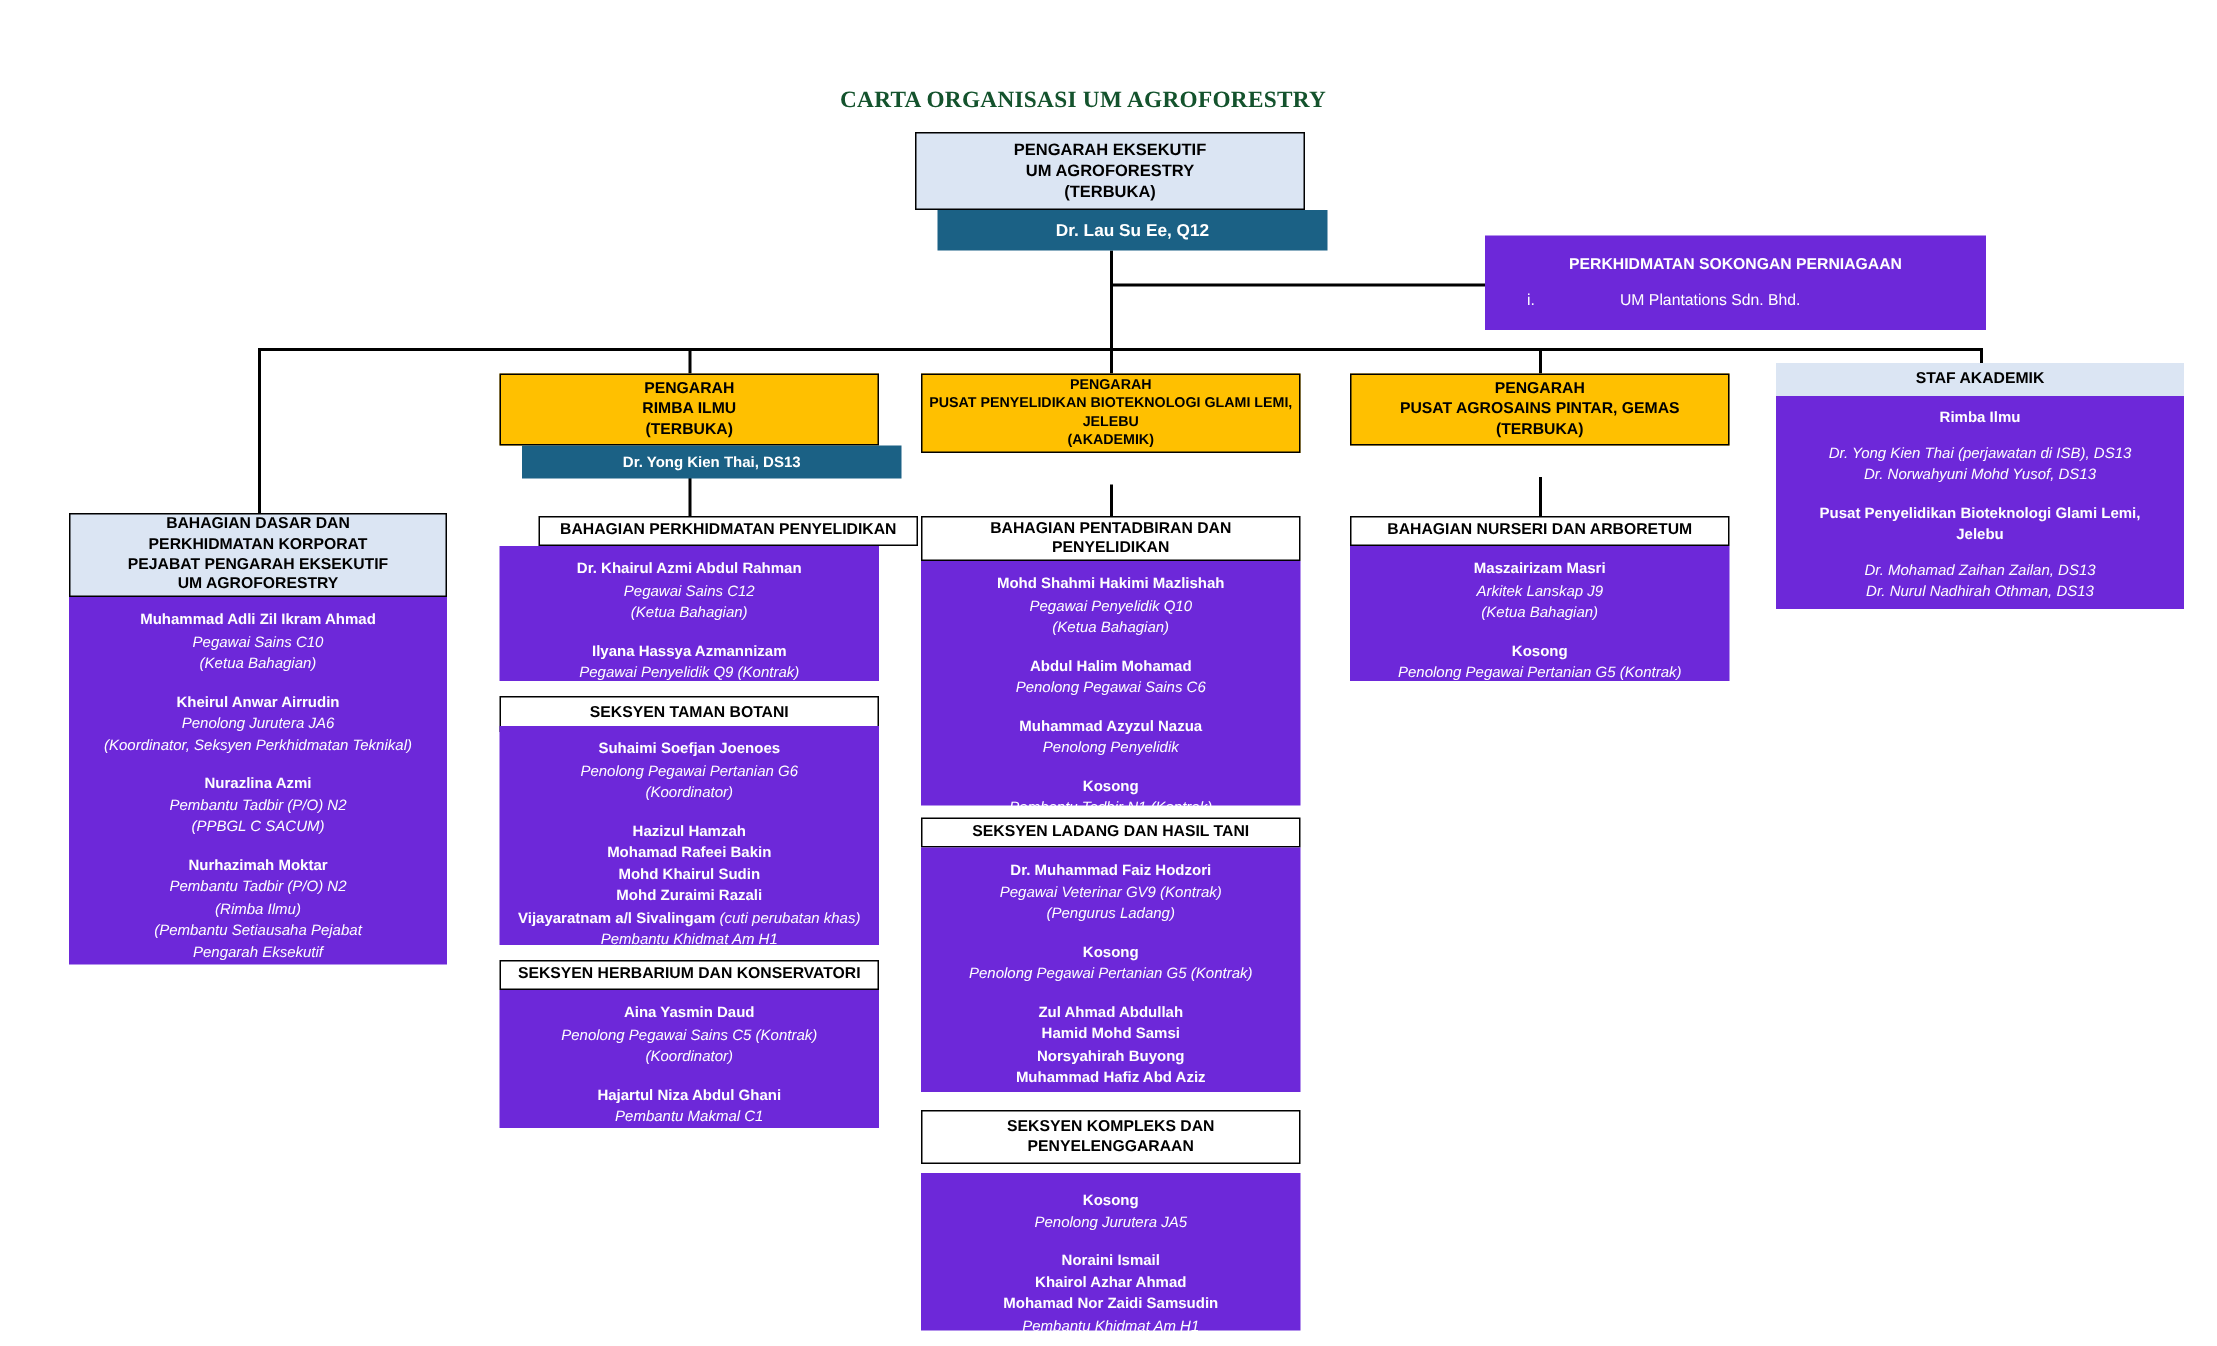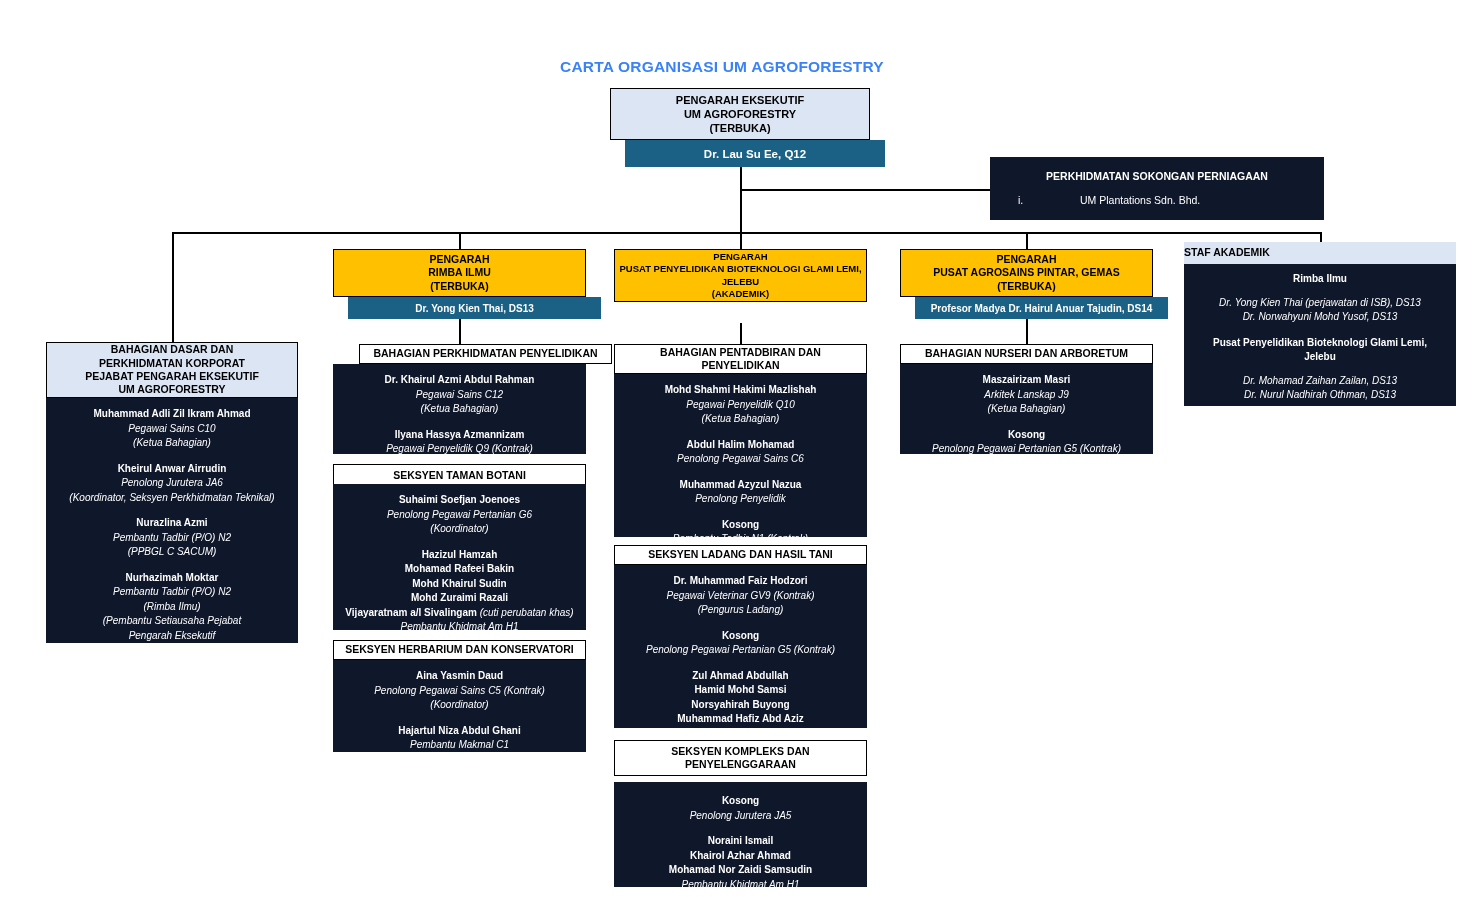--- a/index.html
+++ b/index.html
@@ -34,21 +34,21 @@
     line-height: 1.28;
   }
   .hdr-light-noborder {
     background: #dbe5f3;
     border: none;
     color: #000000;
     font-weight: bold;
     text-align: center;
     display: flex;
     align-items: center;
-    justify-content: flex-start;
+    justify-content: center;
     line-height: 1.28;
   }
   .hdr-white {
     background: #ffffff;
     border: 1.5px solid #000000;
     color: #000000;
     font-weight: bold;
     text-align: center;
     display: flex;
     align-items: center;
@@ -60,21 +60,21 @@
     border: 1.5px solid #000000;
     color: #000000;
     font-weight: bold;
     text-align: center;
     display: flex;
     align-items: center;
     justify-content: center;
     line-height: 1.28;
   }
   .body-blue {
-    background: #0f172a;
+    background: #6d28d9;
     color: #ffffff;
     text-align: center;
     line-height: 1.45;
   }
   .name-strip {
     background: #1b6185;
     color: #ffffff;
     font-weight: bold;
     text-align: center;
     display: flex;
@@ -84,22 +84,23 @@
   }
 
   
   .line-v { position: absolute; background: #000000; width: 2px; }
   .line-h { position: absolute; background: #000000; height: 2px; }
 
   .title {
     position: absolute;
     font-weight: bold;
     letter-spacing: 0.2px;
-    color: #3b82f6;
+    color: #14532d;
     white-space: nowrap;
+    font-family: Liberation Serif, serif;
   }
 
   
   .grp { margin: 0 0 11px 0; }
   .grp:last-child { margin-bottom: 0; }
   .nm { font-weight: bold; }
   .rl { font-weight: normal; font-style: italic; }
   .it { font-style: italic; font-weight: normal; }
 
   .pad-blue { padding: 9px 6px 11px 6px; }
@@ -329,23 +330,20 @@
     </div>
   </div>
 
   <div class="abs hdr-orange" style="left:900px; top:249px; width:253px; height:48px; font-size:10.5px;">
     <div>
       <div>PENGARAH</div>
       <div>PUSAT AGROSAINS PINTAR, GEMAS</div>
       <div>(TERBUKA)</div>
     </div>
   </div>
-  <div class="abs name-strip" style="left:900px; top:297px; width:253px; height:22px; font-size:10px;">
-    <span>Profesor Madya Dr. Hairul Anuar Tajudin, DS14</span>
-  </div>
 
   <div class="abs hdr-white" style="left:900px; top:344px; width:253px; height:20px; font-size:10.5px;">
     <span>BAHAGIAN NURSERI DAN ARBORETUM</span>
   </div>
   <div class="abs body-blue pad-blue" style="left:900px; top:364px; width:253px; height:90px; font-size:10px;">
     <div class="grp">
       <div class="nm">Maszairizam Masri</div>
       <div class="rl">Arkitek Lanskap J9</div>
       <div class="rl">(Ketua Bahagian)</div>
     </div>

